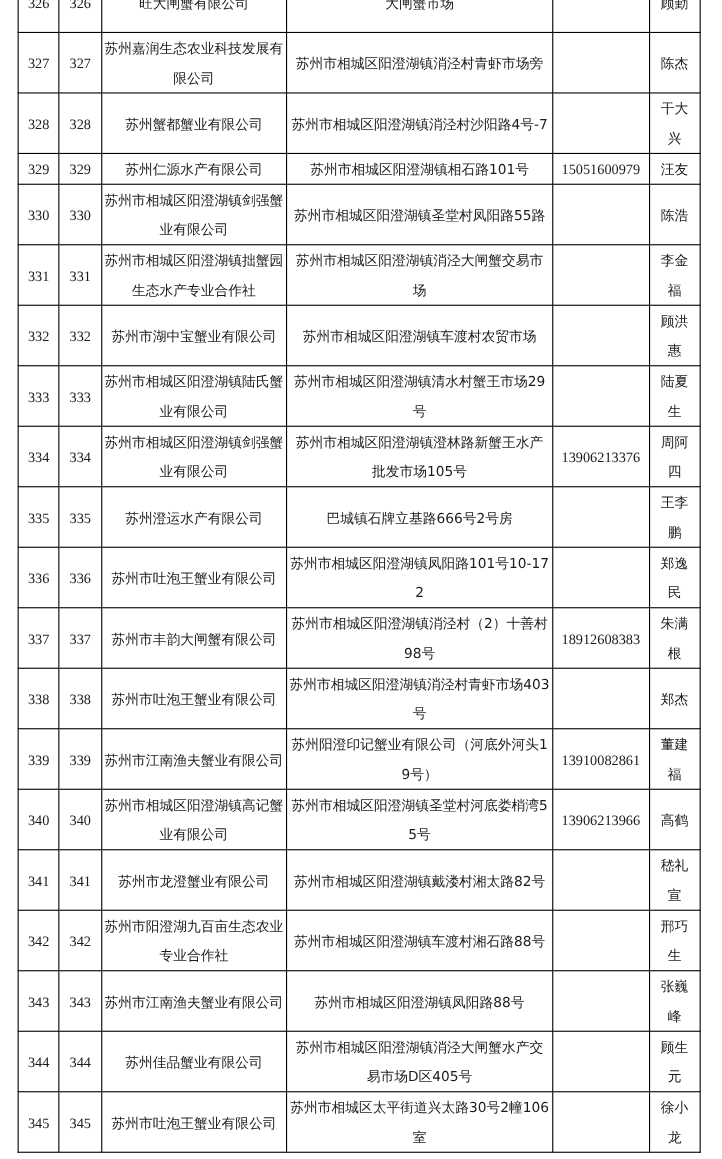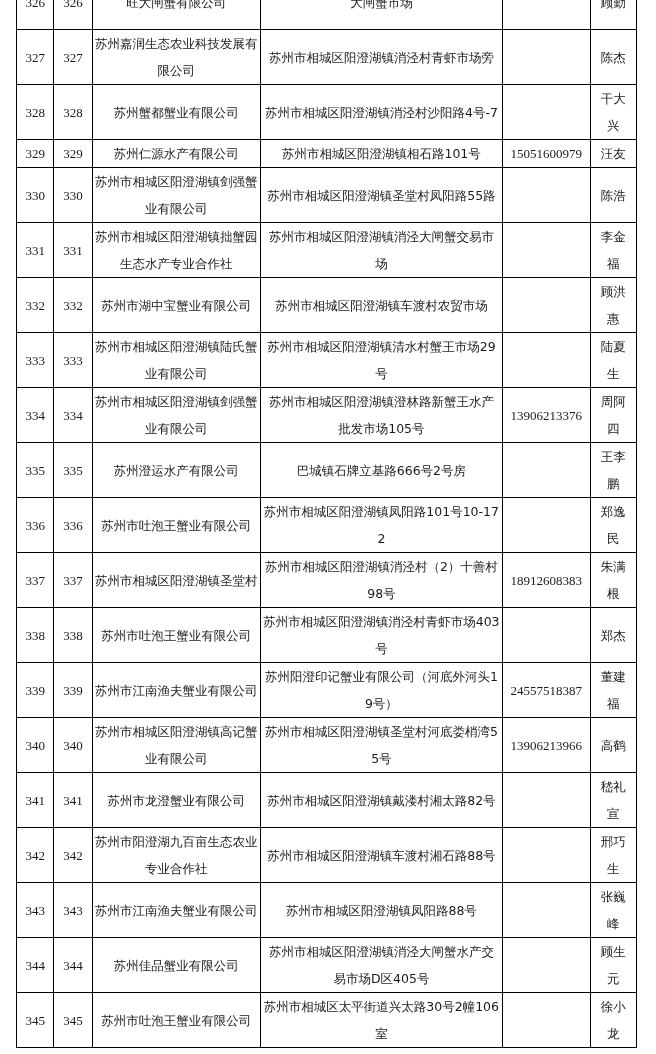--- a/index.html
+++ b/index.html
@@ -158,39 +158,39 @@
     <td class="num">336</td>
     <td class="num">336</td>
     <td>苏州市吐泡王蟹业有限公司</td>
     <td>苏州市相城区阳澄湖镇凤阳路101号10-172</td>
     <td class="phone"></td>
     <td class="person">郑逸民</td>
   </tr>
         <tr class="h2">
     <td class="num">337</td>
     <td class="num">337</td>
-    <td>苏州市相城区阳澄湖镇圣堂村</td>
+    <td>苏州市丰韵大闸蟹有限公司</td>
     <td>苏州市相城区阳澄湖镇消泾村（2）十善村98号</td>
     <td class="phone">18912608383</td>
     <td class="person">朱满根</td>
   </tr>
         <tr class="h2">
     <td class="num">338</td>
     <td class="num">338</td>
     <td>苏州市吐泡王蟹业有限公司</td>
     <td>苏州市相城区阳澄湖镇消泾村青虾市场403号</td>
     <td class="phone"></td>
     <td class="person">郑杰</td>
   </tr>
         <tr class="h2">
     <td class="num">339</td>
     <td class="num">339</td>
     <td>苏州市江南渔夫蟹业有限公司</td>
     <td>苏州阳澄印记蟹业有限公司（河底外河头19号）</td>
-    <td class="phone">24557518387</td>
+    <td class="phone">13910082861</td>
     <td class="person">董建福</td>
   </tr>
         <tr class="h2">
     <td class="num">340</td>
     <td class="num">340</td>
     <td>苏州市相城区阳澄湖镇高记蟹业有限公司</td>
     <td>苏州市相城区阳澄湖镇圣堂村河底娄梢湾55号</td>
     <td class="phone">13906213966</td>
     <td class="person">高鹤</td>
   </tr>

